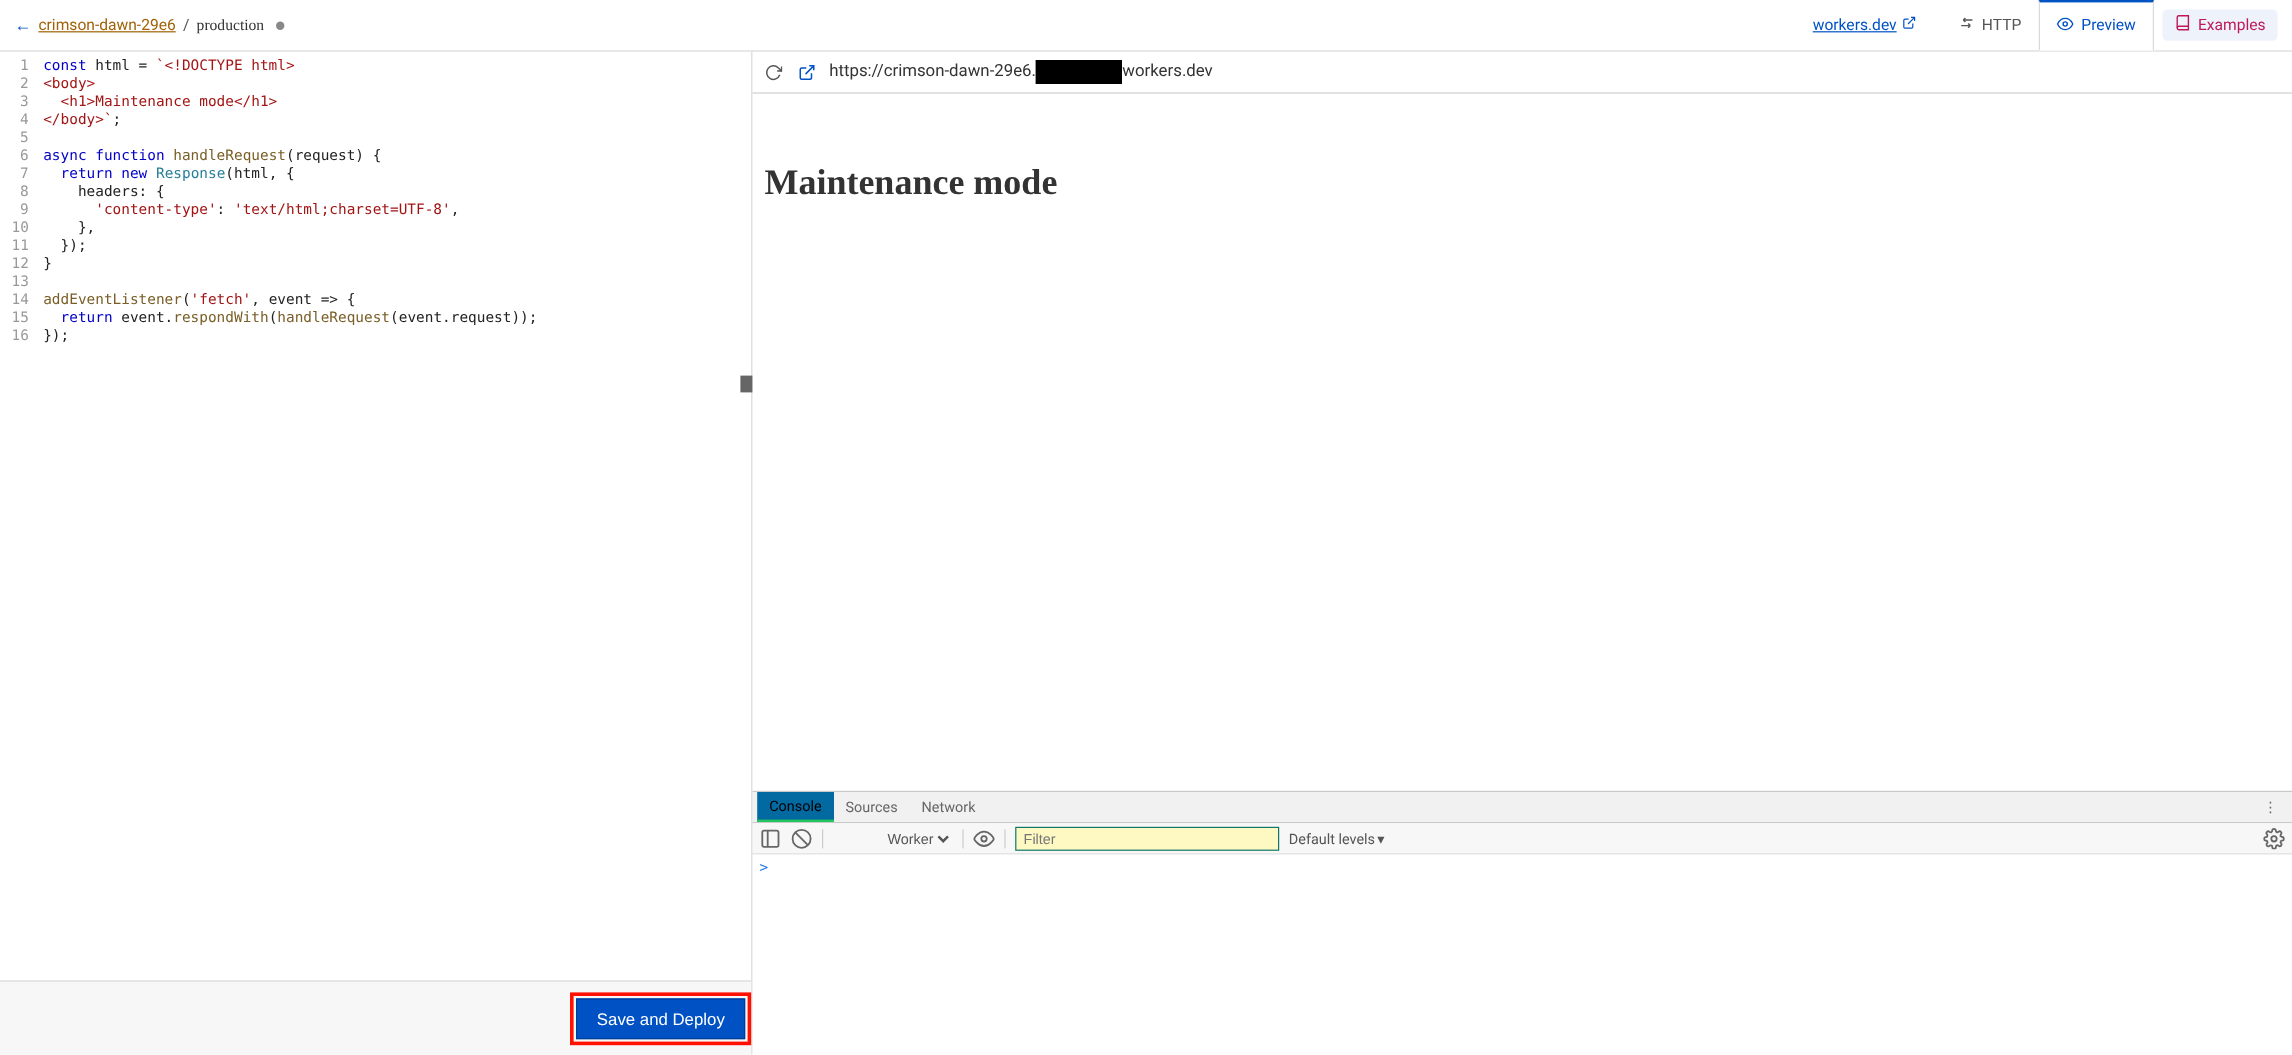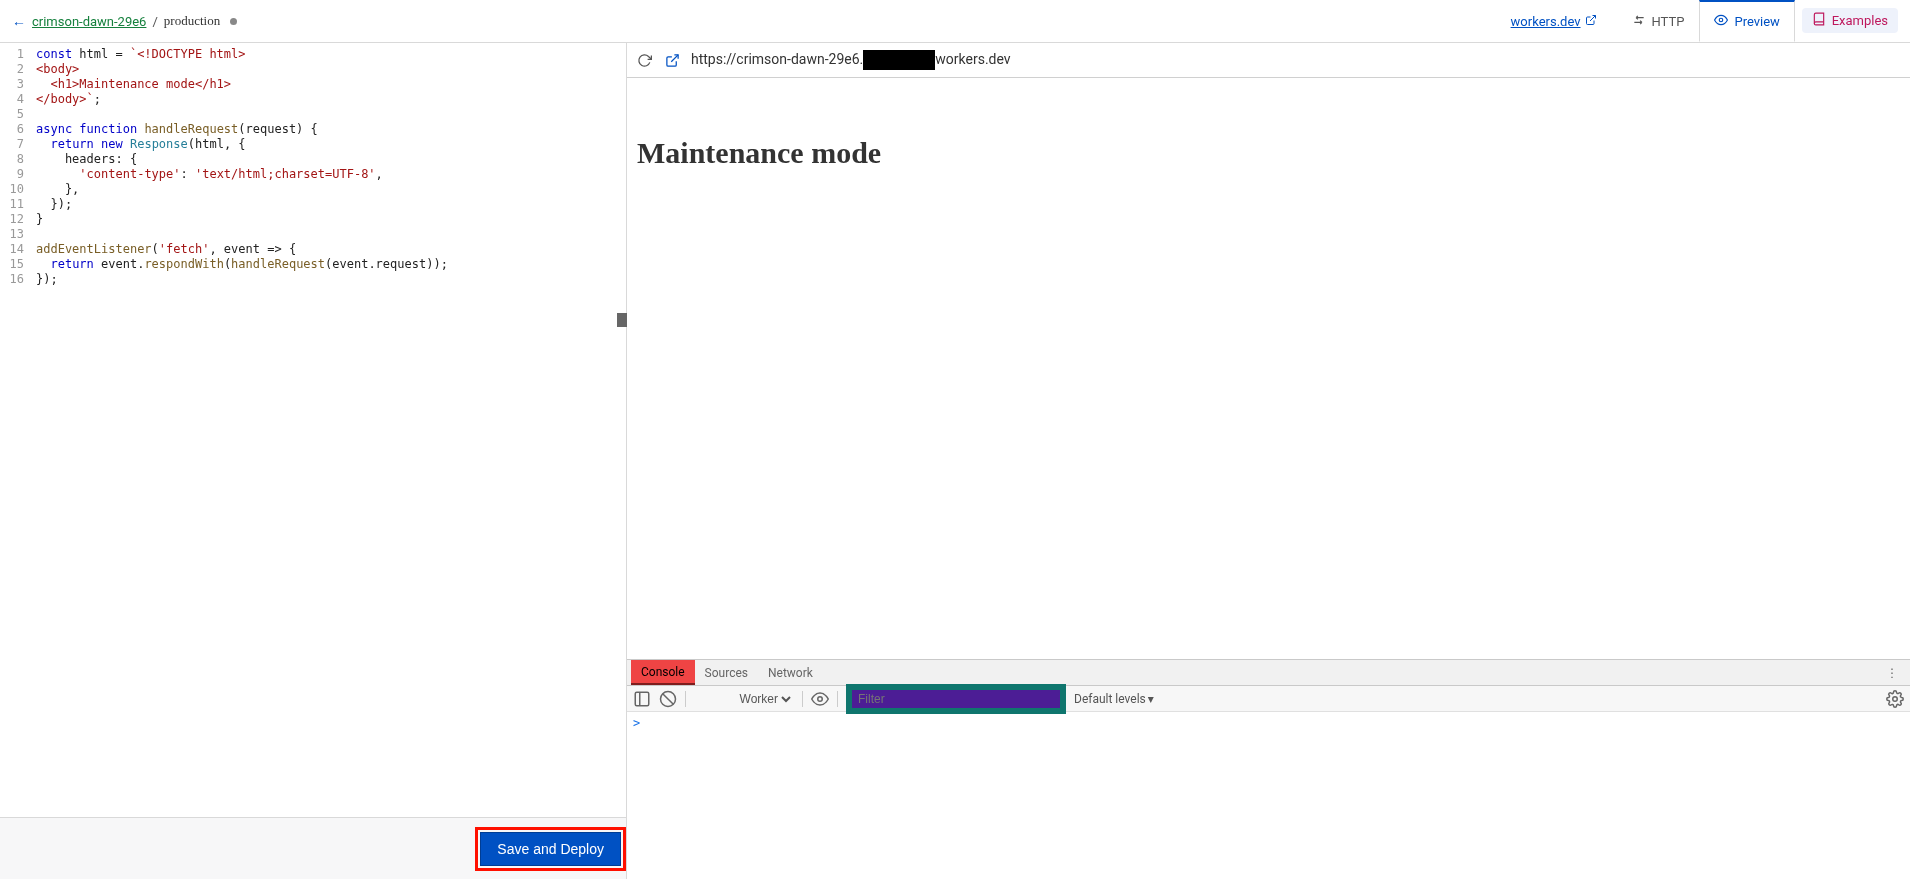--- a/index.html
+++ b/index.html
@@ -3,21 +3,21 @@
 <meta charset="utf-8">
 <style>
 * { box-sizing: border-box; margin: 0; padding: 0; }
 body { font-family: -apple-system, BlinkMacSystemFont, "Segoe UI", Roboto, sans-serif; font-size: 13px; color: #333; background: #fff; width: 1910px; height: 879px; overflow: hidden; }
 .app { display: flex; flex-direction: column; height: 100%; }
 
 
 .header { display: flex; align-items: center; height: 43px; border-bottom: 1px solid #d9d9d9; padding: 0 12px; }
 .breadcrumb { display: flex; align-items: center; gap: 6px; flex: 0 0 auto; }
 .back-arrow { color: #0051c3; font-size: 14px; }
-.bc-link { color: #15803d; text-decoration: underline; cursor: pointer; }
+.bc-link { color: #a16207; text-decoration: underline; cursor: pointer; }
 .bc-sep { color: #555; }
 .bc-current { color: #333; font-family: Liberation Serif, serif; }
 .dirty-dot { width: 7px; height: 7px; border-radius: 50%; background: #888; display: inline-block; margin-left: 4px; }
 .header-spacer { flex: 1; }
 .workers-link { color: #0051c3; text-decoration: underline; margin-right: 20px; display: inline-flex; align-items: center; gap: 4px; }
 .external-icon svg { width: 12px; height: 12px; }
 
 
 .right-tabs { display: flex; align-items: stretch; height: 100%; }
 .tab { display: inline-flex; align-items: center; gap: 6px; padding: 0 14px; color: #555; border: 1px solid transparent; cursor: pointer; position: relative; justify-content: center; }
@@ -54,27 +54,27 @@
 .redact { display: inline-block; width: 72px; height: 20px; background: #000; vertical-align: middle; }
 
 
 .preview-body { flex: 1; padding: 18px 10px; font-family: "Times New Roman", serif; }
 .preview-h1 { font-size: 30px; font-weight: bold; margin-top: 40px; }
 
 
 .devtools { height: 220px; border-top: 1px solid #c9c9c9; display: flex; flex-direction: column; font-size: 12px; background: #fff; }
 .dt-tabs { height: 26px; background: #f1f1f1; border-bottom: 1px solid #c9c9c9; display: flex; align-items: stretch; padding: 0 4px; }
 .dt-tab { padding: 0 10px; display: inline-flex; align-items: center; color: #666; cursor: pointer; }
-.dt-tab.active { color: #000; border-bottom: 2px solid #7f1d1d; background: #ef4444; }
+.dt-tab.active { color: #000; border-bottom: 2px solid #22c55e; background: #0369a1; }
 .dt-more { margin-left: auto; padding: 0 8px; display: inline-flex; align-items: center; color: #666; cursor: pointer; }
 .dt-toolbar { height: 26px; border-bottom: 1px solid #e0e0e0; display: flex; align-items: center; gap: 8px; padding: 0 6px; background: #f7f7f7; }
 .dt-iconbtn { width: 18px; height: 18px; display: inline-flex; align-items: center; justify-content: center; color: #666; cursor: pointer; }
 .dt-sep { width: 1px; height: 16px; background: #ccc; }
 .dt-select { border: none; background: transparent; font-size: 12px; color: #555; min-width: 100px; text-align: right; }
-.dt-filter { flex: 0 0 220px; border: 6px solid #0f766e; background: #4c1d95; padding: 2px 6px; font-size: 12px; color: #888; }
+.dt-filter { flex: 0 0 220px; border: 1px solid #0f766e; background: #fef9c3; padding: 2px 6px; font-size: 12px; color: #888; }
 .dt-levels { color: #555; font-size: 12px; display: inline-flex; align-items: center; gap: 2px; }
 .dt-gear { margin-left: auto; }
 .dt-console-body { flex: 1; padding: 4px 6px; font-family: Menlo, Consolas, monospace; font-size: 12px; color: #1a73e8; }
 
 .divider-handle { position: absolute; right: -1px; top: 270px; width: 10px; height: 14px; background: #666; }
 
 </style>
 </head>
 <body>
 

